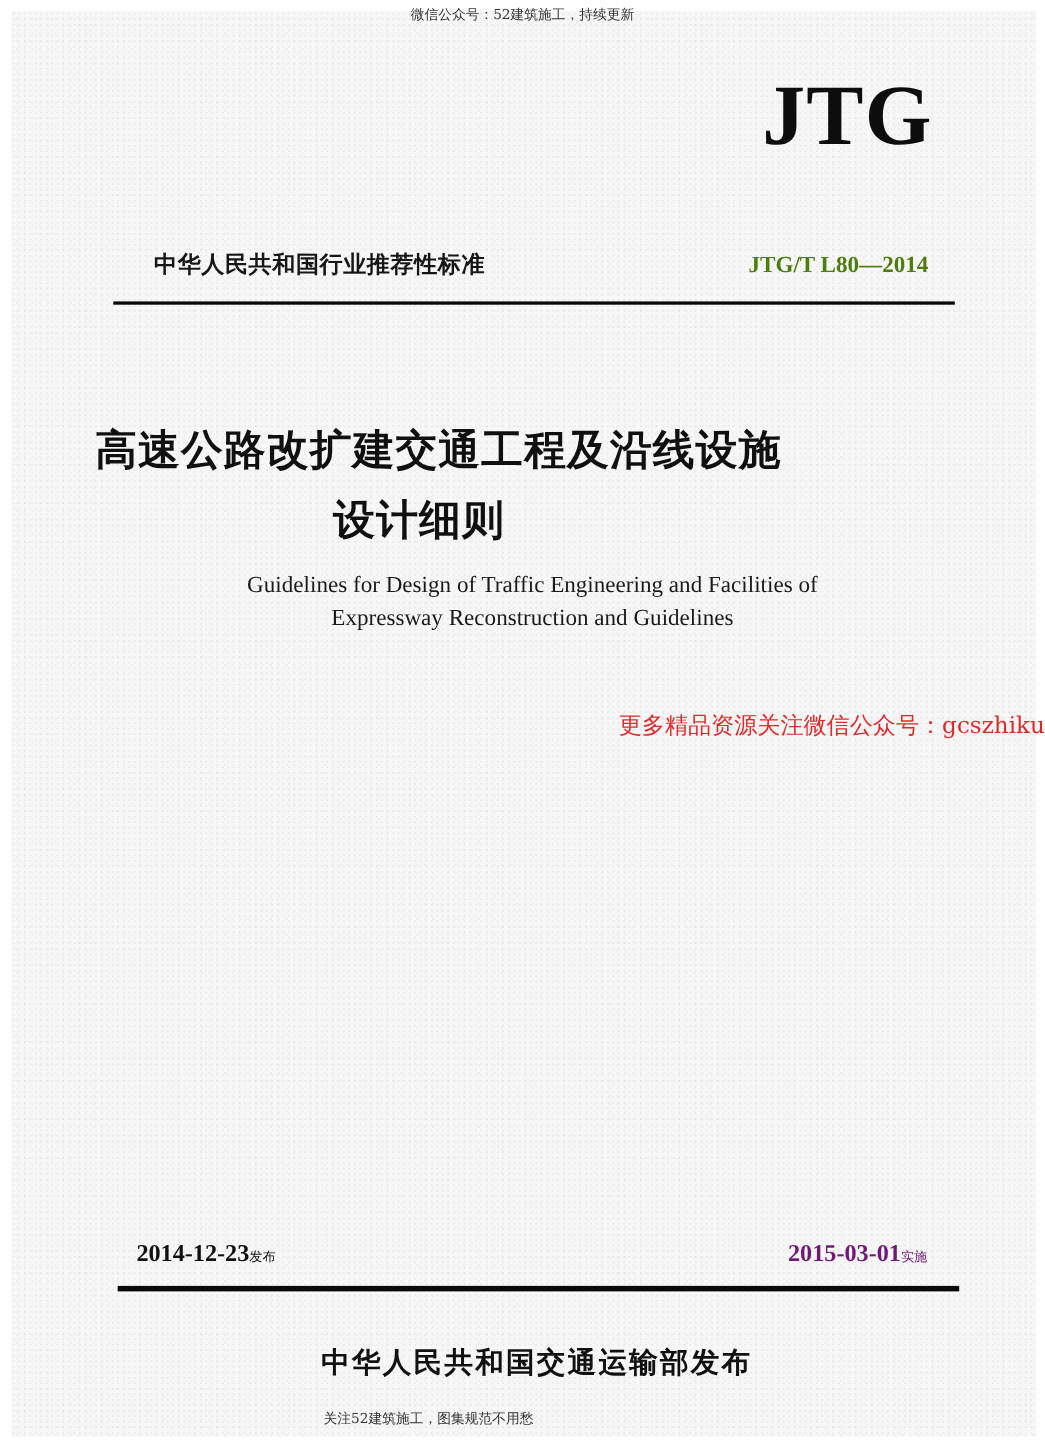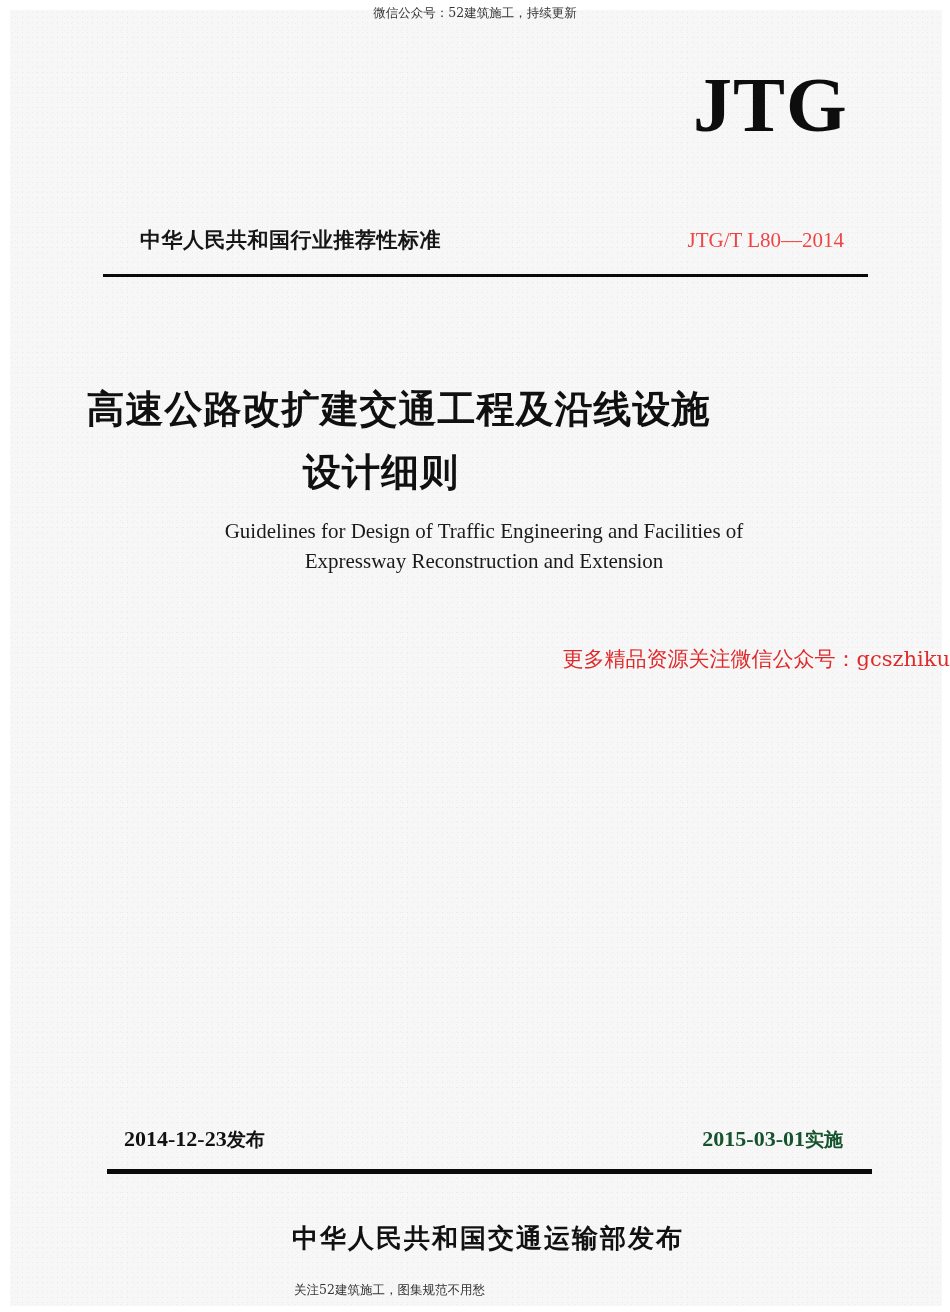--- a/index.html
+++ b/index.html
@@ -62,23 +62,23 @@
       font-size: 21px;
       letter-spacing: 0.5px;
       color: #161616;
       z-index: 2;
       margin-left: 16px;
     }
     .std-number {
       left: 0; top: 228px; width: 844px;
       text-align: right;
       font-family: "Liberation Serif", serif;
-      font-weight: normal;
+      font-weight: bold;
       font-size: 21px;
-      color: #ef4444;
+      color: #4d7c0f;
       z-index: 2;
     }
     .rule {
       background: #0a0a0a;
       z-index: 2;
     }
     .rule-top { left: 103px; top: 274px; width: 765px; height: 3px; }
     .rule-bottom { left: 107px; top: 1169px; width: 765px; height: 5px; }
     .title-cn {
       left: 0; width: 762px;
@@ -118,27 +118,27 @@
       font-size: 22px;
       color: #111111;
       z-index: 2;
     }
     .date-right {
       left: 0; top: 1126px; width: 843px;
       text-align: right;
       font-family: "Liberation Serif", serif;
       font-weight: bold;
       font-size: 22px;
-      color: #14532d;
+      color: #701a75;
       z-index: 2;
     }
     .date-suffix {
       font-family: "DejaVu Sans", sans-serif;
-      font-weight: bold;
-      font-size: 19px;
+      font-weight: normal;
+      font-size: 12px;
     }
     .publisher {
       left: 0; top: 1221px; width: 950px;
       text-align: center;
       font-family: "DejaVu Sans", sans-serif;
       font-weight: bold;
       font-size: 26px;
       letter-spacing: 2px;
       color: #111111;
       z-index: 2;
@@ -156,21 +156,21 @@
 
 <div class="abs std-category">中华人民共和国行业推荐性标准</div>
 <div class="abs std-number">JTG/T L80—2014</div>
 
 <div class="abs rule rule-top"></div>
 
 <div class="abs title-cn title-cn-1">高速公路改扩建交通工程及沿线设施</div>
 <div class="abs title-cn title-cn-2">设计细则</div>
 
 <div class="abs title-en title-en-1">Guidelines for Design of Traffic Engineering and Facilities of</div>
-<div class="abs title-en title-en-2">Expressway Reconstruction and Extension</div>
+<div class="abs title-en title-en-2">Expressway Reconstruction and Guidelines</div>
 
 <div class="abs promo">更多精品资源关注微信公众号：gcszhiku</div>
 
 <div class="abs date-left">
   <span>2014-12-23</span><span class="date-suffix">发布</span>
 </div>
 <div class="abs date-right">
   <span>2015-03-01</span><span class="date-suffix">实施</span>
 </div>
 

